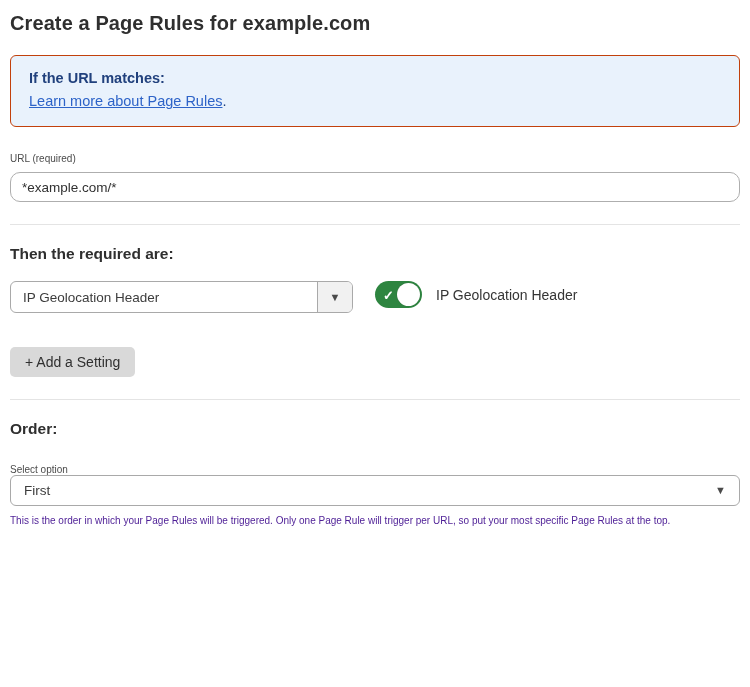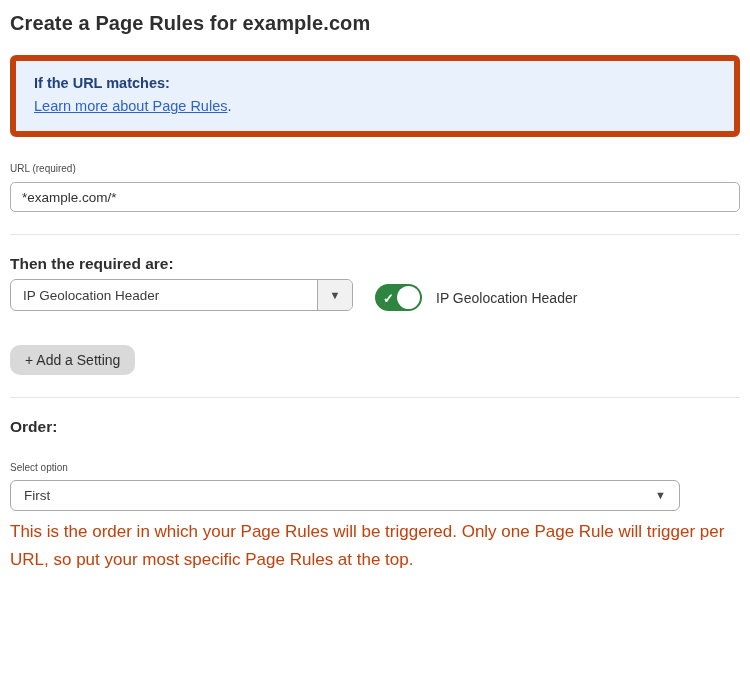--- a/index.html
+++ b/index.html
@@ -17,21 +17,21 @@
     font-size: 20px;
     font-weight: bold;
     color: #2f2f2f;
     letter-spacing: 0.1px;
   }
 
   
   .info-box {
     margin-top: 20px;
     background: #e9f2fc;
-    border: 6px solid #c2410c;
+    border: 1px solid #c2410c;
     border-radius: 6px;
     padding: 11px 18px 13px 18px;
     color: #21417d;
     font-size: 14.5px;
     line-height: 1.6;
   }
   .info-box .info-heading { font-weight: bold; font-size: 14.5px; }
   .info-box .info-body { max-width: 680px; }
   .info-box a.info-link {
     color: #2d63c8;
@@ -44,21 +44,21 @@
     margin-top: 26px;
     font-size: 10px;
     color: #4b4b4b;
   }
 
   .text-input {
     display: block;
     margin-top: 8px;
     width: 730px; height: 30px;
     border: 1px solid #aeaeae;
-    border-radius: 5px;
+    border-radius: 10px;
     padding: 0 11px;
     font-family: "Liberation Sans", sans-serif;
     font-size: 13.5px;
     color: #313131;
     background: #fff;
     outline: none;
   }
   .hint-text {
     margin-top: 7px;
     font-size: 13.5px;
@@ -74,23 +74,23 @@
 
   .section-heading {
     margin-top: 20px;
     font-size: 15.5px;
     font-weight: bold;
     color: #2f2f2f;
   }
 
   
   .setting-row {
-    margin-top: 6px;
-    display: flex;
-    align-items: flex-end;
+    margin-top: 18px;
+    display: flex;
+    align-items: flex-start;
   }
   .setting-select {
     display: flex;
     align-items: stretch;
     width: 343px; height: 32px;
     border: 1px solid #a9a9a9;
     border-radius: 6px;
     background: #fff;
     overflow: hidden;
     cursor: pointer;
@@ -138,54 +138,54 @@
     width: 23px; height: 23px;
     border-radius: 50%;
     background: #ffffff;
     box-shadow: 0 0 1px rgba(0,0,0,0.3);
   }
   .toggle-label { margin-left: 14px; font-size: 14px; color: #353535; }
 
   .btn {
     display: inline-block;
     border: none;
-    border-radius: 10px;
+    border-radius: 5px;
     font-family: "Liberation Sans", sans-serif;
     font-size: 14px;
     cursor: pointer;
     line-height: 1;
   }
   .btn-gray {
     background: #d9d9d9;
     color: #2f2f2f;
   }
   .add-setting-btn {
     margin-top: 34px;
     height: 30px;
     padding: 0 15px;
   }
 
   
   .order-select {
-    margin-top: 7px;
-    width: 670px; height: 31px;
+    margin-top: 0;
+    width: 730px; height: 31px;
     border: 1px solid #a9a9a9;
     border-radius: 6px;
     background: #fff;
     display: flex;
     align-items: center;
     justify-content: space-between;
     padding: 0 13px;
     cursor: pointer;
   }
   .order-select .select-value { font-size: 13.5px; color: #3c3c3c; }
   .help-text {
     margin-top: 7px;
-    font-size: 17px;
-    color: #c2410c;
+    font-size: 10px;
+    color: #4c1d95;
     line-height: 1.65;
     max-width: 726px;
   }
 </style>
 </head>
 <body>
 
 <div class="container">
 
   <h1 class="page-title">Create a Page Rules for example.com</h1>

